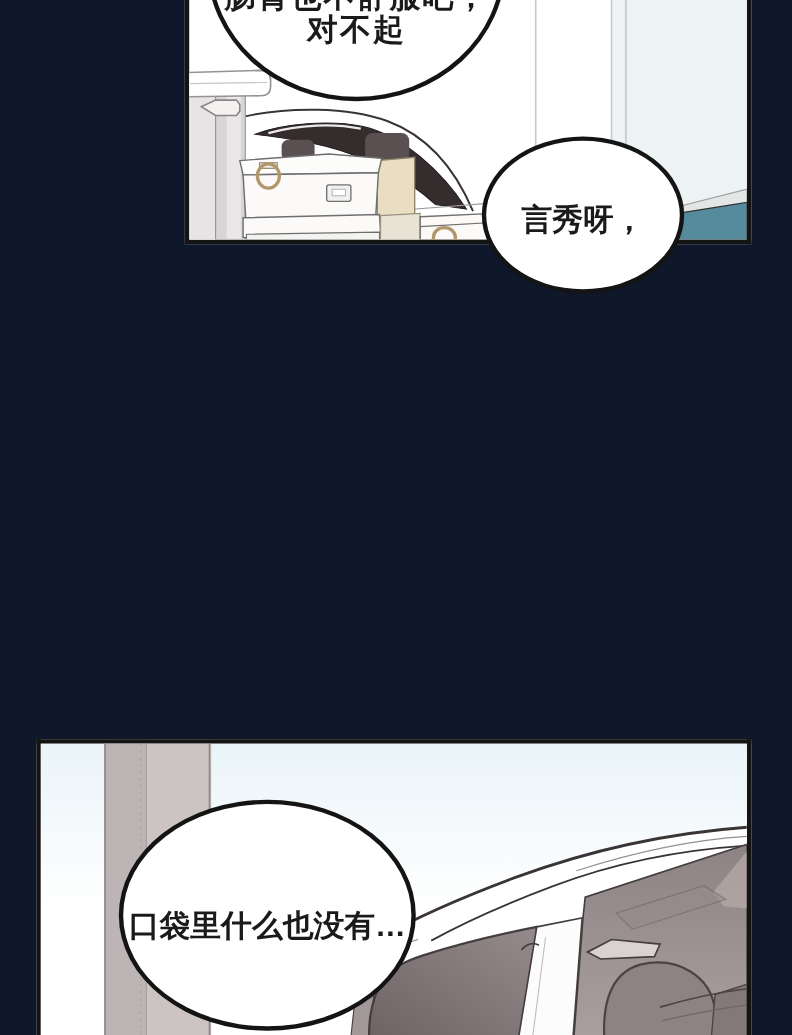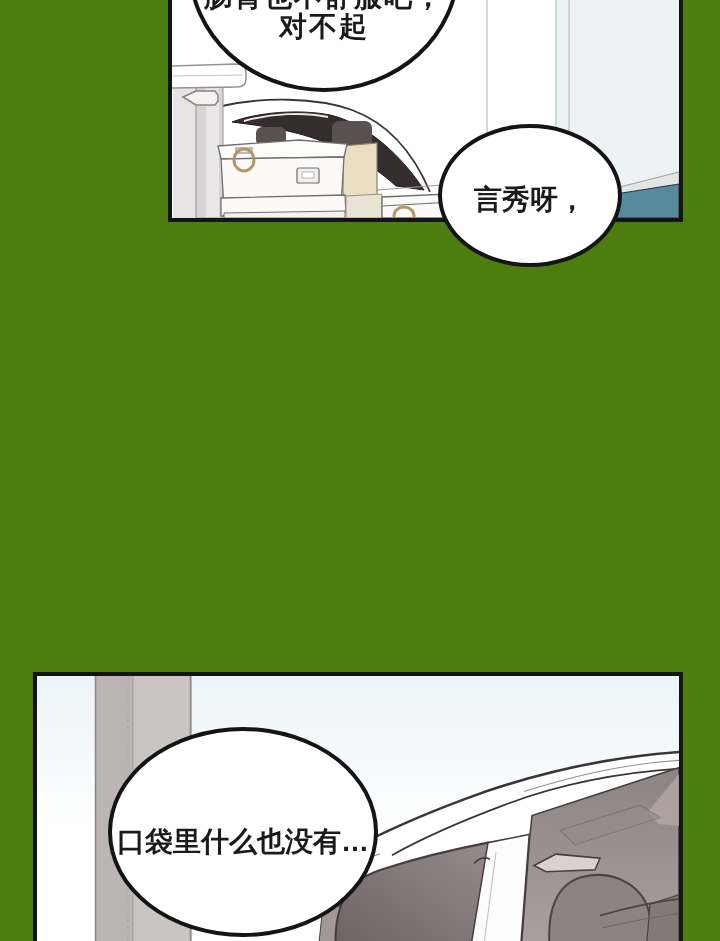--- a/index.html
+++ b/index.html
@@ -2,21 +2,21 @@
 <html style="--panel-border: #141414; --bubble-fill: #ffffff; --text-color: #1a1a1a;"><head>
 <meta charset="utf-8">
 <style>
   :root{
     --panel-border:#141414;
     --bubble-fill:#ffffff;
     --text-color:#1a1a1a;
   }
   html,body{margin:0;padding:0;background:#ffffff;}
   .page{
-    position:relative;width:720px;height:941px;overflow:hidden;background:#4d7c0f;
+    position:relative;width:720px;height:941px;overflow:hidden;background:#0f172a;
     font-family:"Liberation Sans","DejaVu Sans",sans-serif;
   }
   .panel{
     position:absolute;background:#ffffff;overflow:hidden;z-index:1;
     border:4px solid var(--panel-border);box-sizing:border-box;
   }
   .panel-top{left:168px;top:-10px;width:515px;height:232px;border-top:none;}
   .panel-bottom{left:33px;top:672px;width:650px;height:280px;border-bottom:none;}
   .scene{position:absolute;left:0;top:0;width:100%;height:100%;display:block;}
   .bubble{

